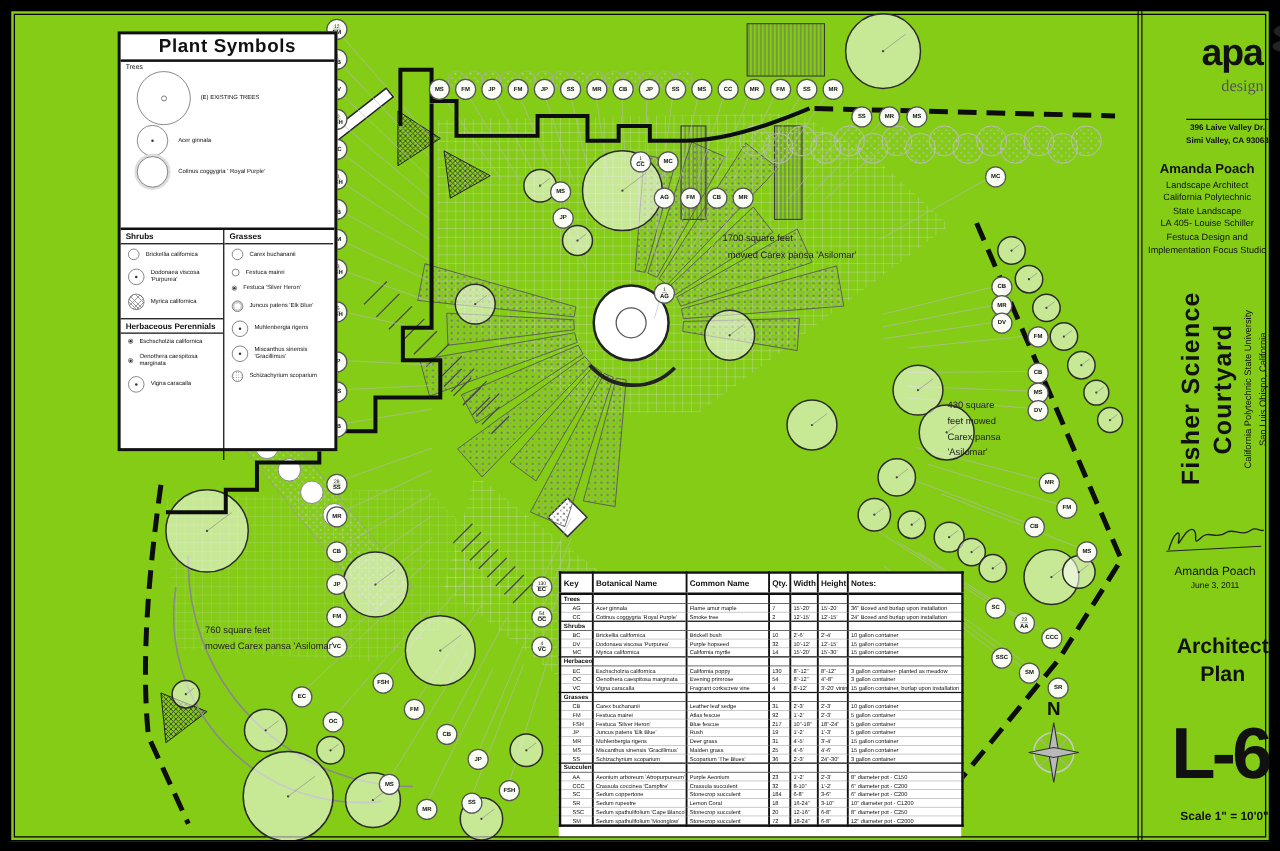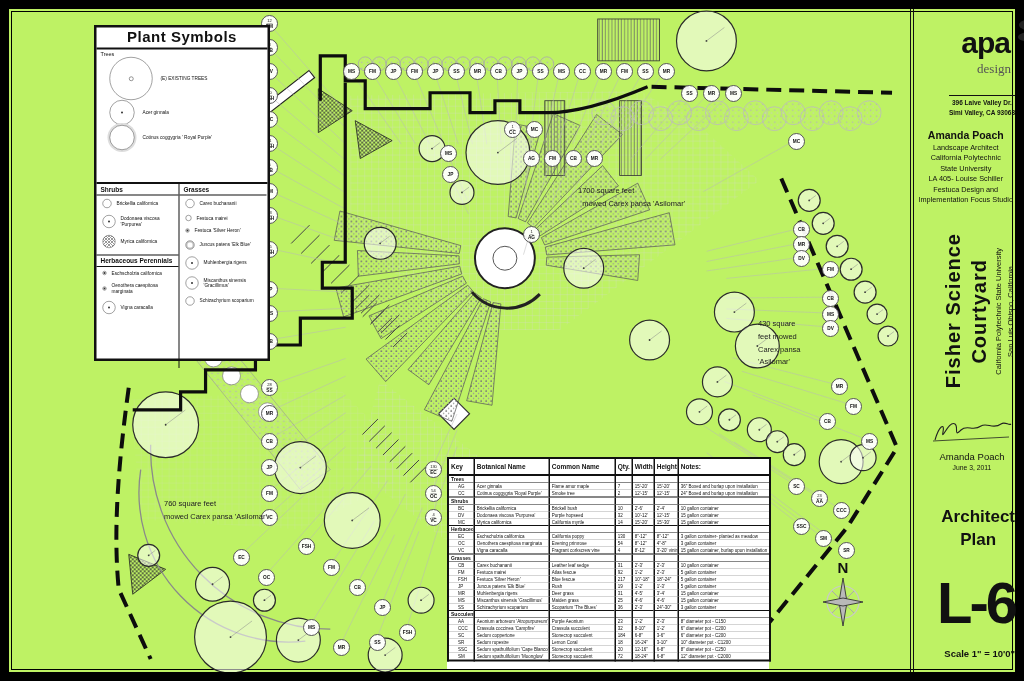--- a/index.html
+++ b/index.html
@@ -1,18 +1,18 @@
 <!DOCTYPE html>
 <html><head>
 <meta charset="utf-8">
 <style>
   html,body{margin:0;padding:0;background:#000;}
   .page{position:relative;width:1024px;height:681px;background:#000;overflow:hidden;
         font-family:"Liberation Sans",sans-serif;color:#111;}
-  .sheet{position:absolute;left:8px;top:8px;width:1008px;height:665px;background:#bef264;
+  .sheet{position:absolute;left:8px;top:8px;width:1008px;height:665px;background:#84cc16;
          border:1.5px solid #000;box-sizing:border-box;}
   .inner-border{position:absolute;inset:2px;border:1px solid #000;pointer-events:none;}
   .drawing{position:absolute;left:0;top:0;bottom:0;right:104px;}
   #plan{position:absolute;inset:0;width:100%;height:100%;}
   .half{transform:scale(.5);transform-origin:0 0;}
 
   
   .legend{position:absolute;left:85px;top:16px;width:176px;height:336px;z-index:5;}
   .legend-in{width:352px;height:672px;background:#fff;border:5px solid #111;box-sizing:border-box;}
   .leg-title{font-size:30px;font-weight:bold;text-align:center;letter-spacing:1px;
@@ -1305,21 +1305,21 @@
     <div class="tb-addr">
       <div>396 Laive Valley Dr.</div>
       <div>Simi Valley, CA 93063</div>
     </div>
     <div class="tb-div"></div>
     <div class="tb-designer">
       <div class="dn">Amanda Poach</div>
       <div class="dl" id="designer-lines">
               <div>Landscape Architect</div>
               <div>California Polytechnic</div>
-              <div>State University</div>
+              <div>State Landscape</div>
               <div>LA 405- Louise Schiller</div>
               <div>Festuca Design and</div>
               <div>Implementation Focus Studio</div>
             </div>
     </div>
     <div class="tb-div"></div>
     <div class="tb-project">
       <span class="vtext pt-big">Fisher Science</span>
       <span class="vtext pt-big">Courtyard</span>
       <span class="vtext pt-sub">California Polytechnic State University</span>

